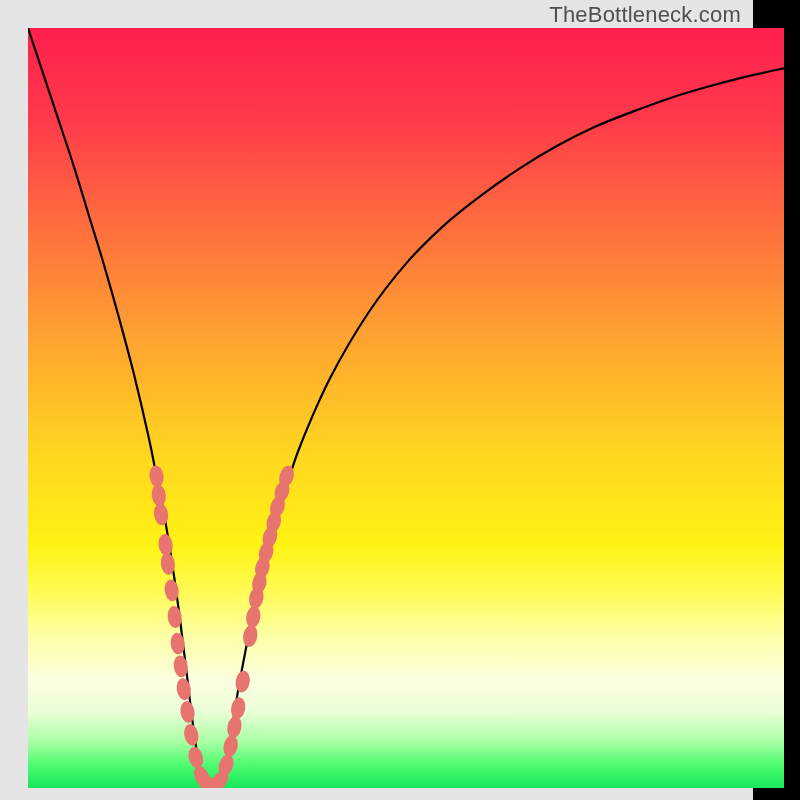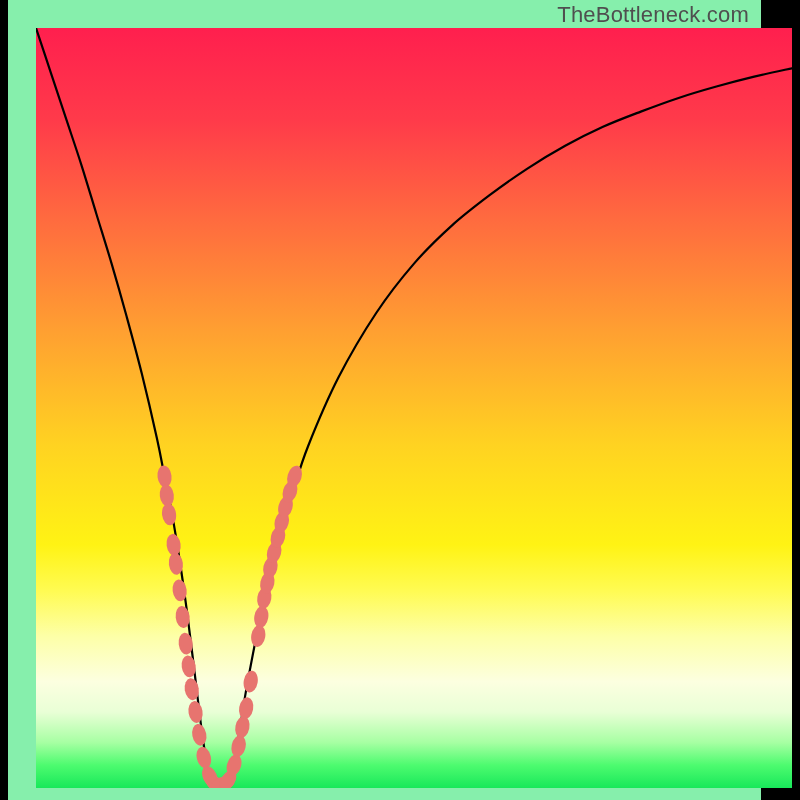--- a/index.html
+++ b/index.html
@@ -6,24 +6,24 @@
     margin: 0;
     padding: 0;
     width: 800px;
     height: 800px;
     background: #000;
     overflow: hidden;
   }
   .chart-frame {
     position: absolute;
     top: 0;
-    left: 8px;
+    left: 0;
     width: 753px;
     height: 800px;
-    background: #86efac;
+    background: #e5e5e5;
   }
   .plot-rect {
     position: absolute;
     overflow: hidden;
   }
   .gradient-bg {
     position: absolute;
     inset: 0;
   }
   .watermark {

